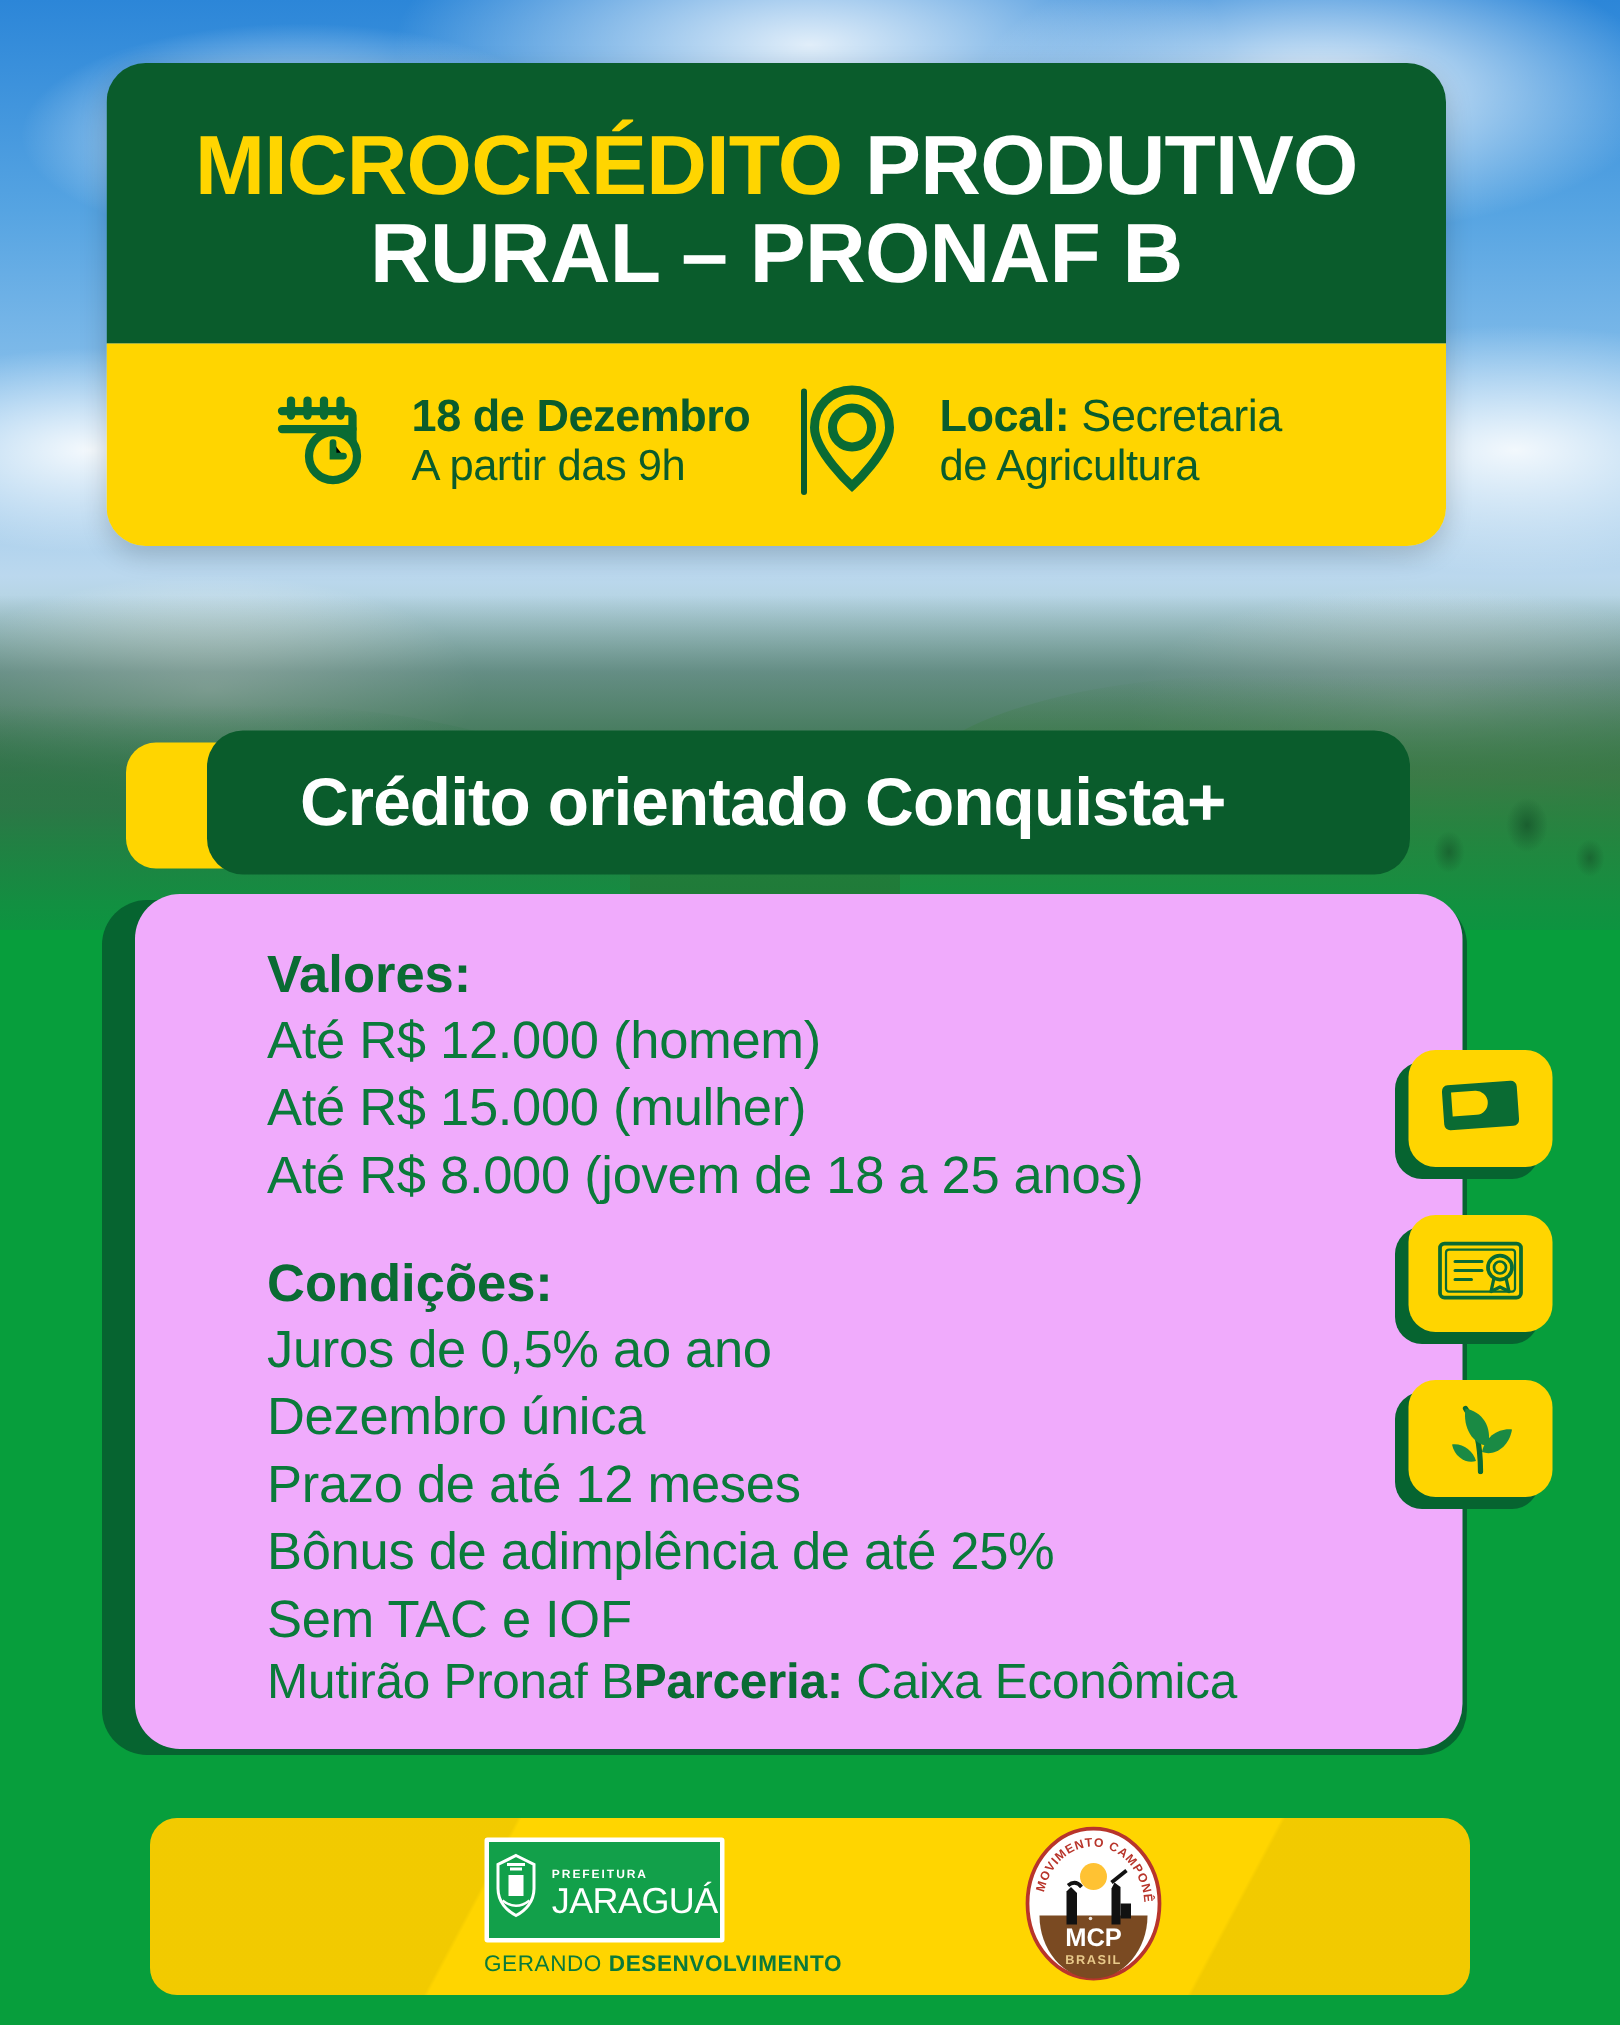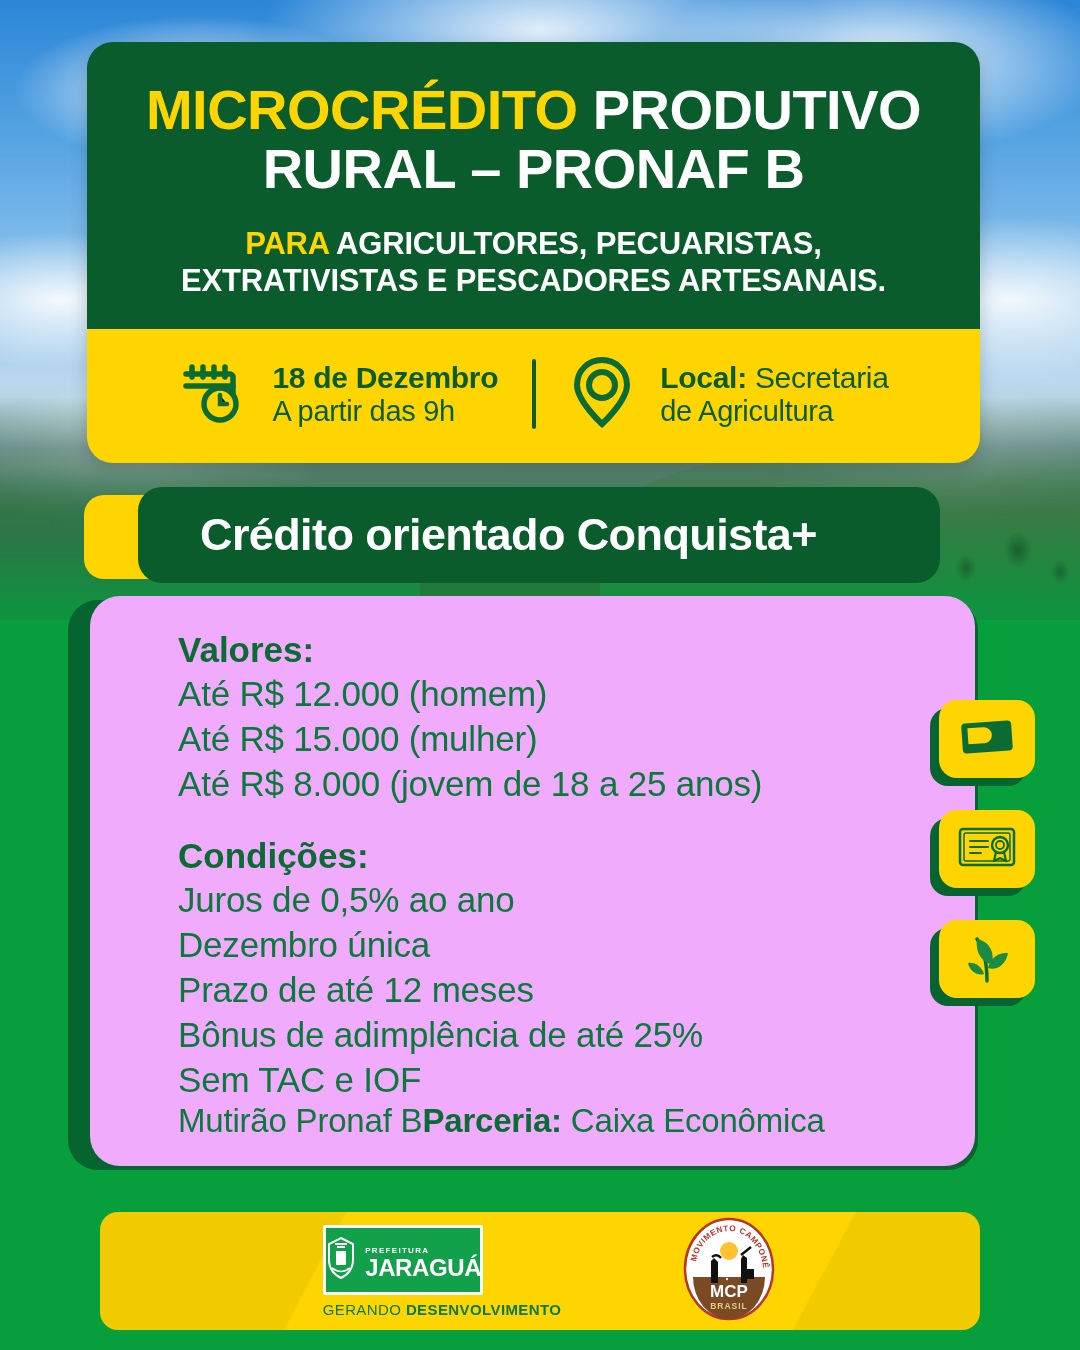--- a/index.html
+++ b/index.html
@@ -49,21 +49,21 @@
       radial-gradient(ellipse 16px 22px at 30px 50px, rgba(22,86,42,0.75) 0%, rgba(22,86,42,0) 70%),
       radial-gradient(ellipse 14px 20px at 78px 66px, rgba(22,86,42,0.7) 0%, rgba(22,86,42,0) 70%),
       radial-gradient(ellipse 18px 24px at 132px 44px, rgba(20,80,40,0.7) 0%, rgba(20,80,40,0) 70%),
       radial-gradient(ellipse 15px 20px at 186px 70px, rgba(22,86,42,0.68) 0%, rgba(22,86,42,0) 70%),
       radial-gradient(ellipse 20px 26px at 238px 52px, rgba(20,80,40,0.7) 0%, rgba(20,80,40,0) 70%),
       radial-gradient(ellipse 14px 18px at 280px 74px, rgba(22,86,42,0.65) 0%, rgba(22,86,42,0) 70%);
   }
 
   
   .hero {
-    position:absolute; left:87px; top:42px; width:893px;
+    position:absolute; left:71px; top:42px; width:893px;
     border-radius:26px; overflow:hidden;
     box-shadow:0 6px 18px rgba(0,0,0,0.18);
   }
   .hero-top {
     background:#0A5C2C;
     padding:38px 40px 30px;
     text-align:center;
   }
   .title {
     font-weight:bold;
@@ -83,21 +83,21 @@
   }
   .subtitle .hl { color:#FFD500; }
 
   .hero-band {
     background:#FFD500;
     padding:26px 40px 30px;
     display:flex; align-items:center; justify-content:center; gap:0;
   }
   .info-item { display:flex; align-items:center; gap:28px; }
   .info-item.date { padding-right:34px; }
-  .info-item.place { padding-left:36px; }
+  .info-item.place { }
   .band-div { width:4px; align-self:stretch; background:#0A5C2C; border-radius:2px; margin:4px 0; }
   .info-text { color:#0A5C2C; line-height:1.12; }
   .info-line1 { font-size:30px; font-weight:bold; letter-spacing:-0.3px; }
   .info-line2 { font-size:29px; font-weight:normal; letter-spacing:-0.3px; }
   .info-line1 .lbl { font-weight:bold; }
   .info-line1 .val { font-weight:normal; }
 
   
   .banner-wrap { position:absolute; left:84px; top:487px; width:830px; height:98px; }
   .banner-tab {
@@ -163,21 +163,21 @@
     pointer-events:none;
   }
   .logo-pref { position:relative; z-index:2; text-align:center;padding-left:20px; }
   .pref-box {
     background:#12A04A; border:3px solid #FFFFFF;
     width:160px; height:70px; border-radius:2px;
     display:flex; align-items:center; justify-content:center; gap:7px;
   }
   .pref-words { text-align:left; line-height:1; }
   .pref-small { color:#FFFFFF; font-size:8px; font-weight:bold; letter-spacing:1.3px; }
-  .pref-big { color:#FFFFFF; font-size:24px; font-weight:bold; letter-spacing:-0.4px;text-align:center; }
+  .pref-big { color:#FFFFFF; font-size:24px; font-weight:normal; letter-spacing:-0.4px;text-align:center; }
   .pref-tag { margin-top:6px; font-size:15px; letter-spacing:0.4px; }
   .pref-tag .t1 { color:#0A7A3A; }
   .pref-tag .t2 { color:#0A7A3A; font-weight:bold; }
   .logo-mcp { position:relative; z-index:2; }
 </style>
 </head>
 <body>
 
 <div class="bg-photo"></div>
 <div class="bg-green"></div>
@@ -185,25 +185,20 @@
 <div class="bg-hill-r"></div>
 <div class="bg-trees"></div>
 
 <div class="hero">
 
   <div class="hero-top">
     <div class="title">
       <span class="hl">MICROCRÉDITO</span>
       <span>PRODUTIVO</span><br>
       <span>RURAL – PRONAF B</span>
-    </div>
-    <div class="subtitle">
-      <span class="hl">PARA</span>
-      <span>AGRICULTORES, PECUARISTAS,</span><br>
-      <span>EXTRATIVISTAS E PESCADORES ARTESANAIS.</span>
     </div>
   </div>
 
   <div class="hero-band">
 
     <div class="info-item date">
       <span>
         <svg width="66" height="66" viewBox="0 0 66 66">
           <g fill="none" stroke="#0A6B33" stroke-width="5.5" stroke-linecap="round">
             <path d="M8 15 h44 a3 3 0 0 1 3 3 v33 a3 3 0 0 1 -3 3 h-22"></path>

